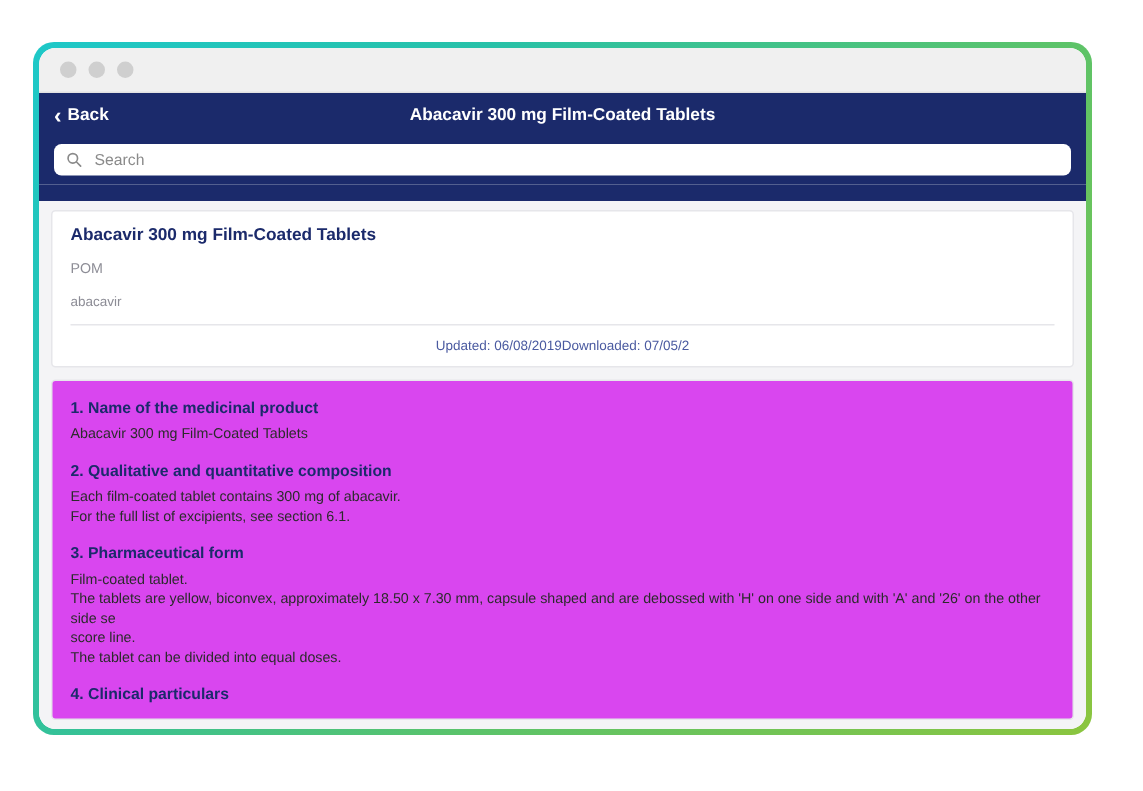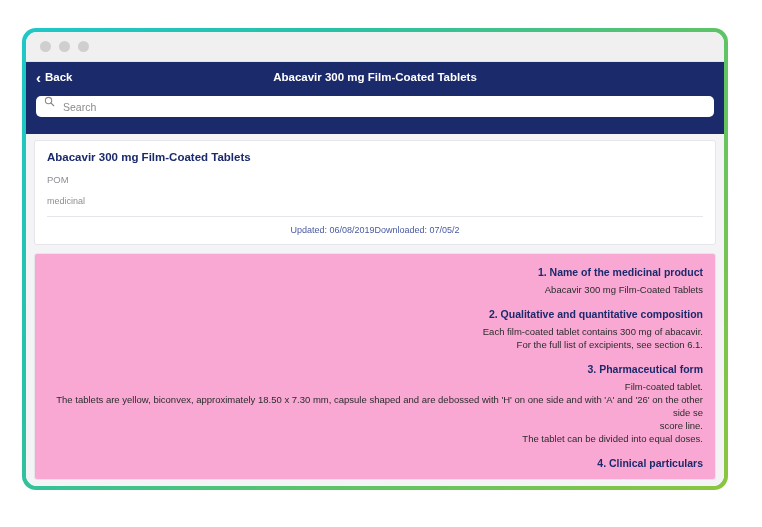--- a/index.html
+++ b/index.html
@@ -100,20 +100,21 @@
   
   .searchbar-wrap {
     background: #1b2a6b;
     padding: 4px 10px 6px 10px;
   }
   .searchbox {
     background: #ffffff;
     border-radius: 5px;
     height: 21px;
     display: flex;
+    align-items: center;
     padding: 0 8px;
     box-sizing: border-box;
   }
   .search-icon {
     width: 11px;
     height: 11px;
     margin-right: 6px;
     flex: 0 0 auto;
   }
   .search-input {
@@ -176,27 +177,26 @@
   .doc-meta {
     border-top: 1px solid #e6e6ea;
     display: flex;
     justify-content: center;
     font-size: 9px;
     color: #4a5aa0;
     padding: 8px 0 9px 0;
   }
 
   .body-card {
-    background: #f9a8d4;
+    background: #d946ef;
     margin: 8px 8px 0 8px;
     border-radius: 3px;
     border: 1px solid #e6e6ea;
     padding: 12px 12px 10px 12px;
     box-sizing: border-box;
-    text-align: right;
   }
 
   .sec-heading {
     color: #1b2a6b;
     font-size: 10.5px;
     font-weight: bold;
     margin: 0 0 5px 0;
   }
   .sec-body {
     color: #2b2b2b;
@@ -245,21 +245,21 @@
         </div>
       </div>
 
       <div class="navbar-spacer"></div>
 
       <div class="content">
 
         <div class="card">
           <div class="doc-title">Abacavir 300 mg Film-Coated Tablets</div>
           <div class="doc-legal">POM</div>
-          <div class="doc-ingredient">medicinal</div>
+          <div class="doc-ingredient">abacavir</div>
           <div class="doc-meta">
             <span>Updated: 06/08/2019</span>
             <span>Downloaded: 07/05/2</span>
           </div>
         </div>
 
         <div class="body-card">
           <div class="sec-heading">1. Name of the medicinal product</div>
           <div class="sec-body">Abacavir 300 mg Film-Coated Tablets</div>
 

